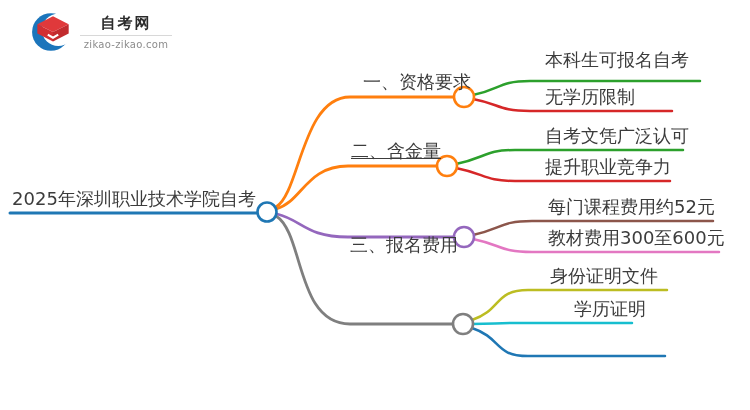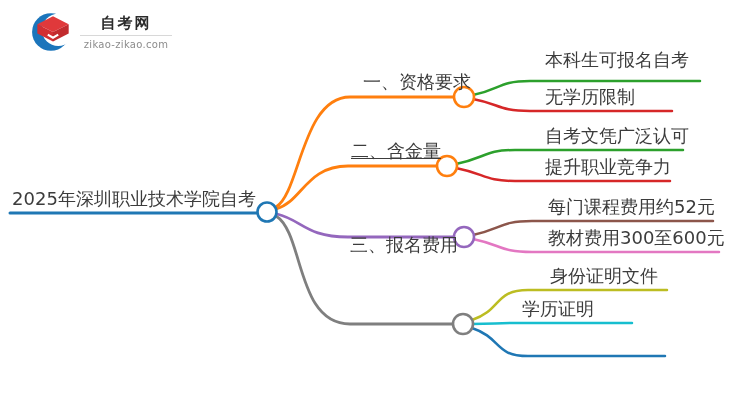--- a/index.html
+++ b/index.html
@@ -71,14 +71,14 @@
   <div class="mm-label branch-label" style="left:271px;top:139px;width:170px;text-decoration:underline;">二、含金量</div>
   <div class="mm-label branch-label" style="left:288px;top:210px;width:170px;margin-top:23px;">三、报名费用</div>
 
   <div class="mm-label" style="left:545px;top:48px;">本科生可报名自考</div>
   <div class="mm-label" style="left:545px;top:124px;">自考文凭广泛认可</div>
   <div class="mm-label" style="left:545px;top:85px;">无学历限制</div>
   <div class="mm-label" style="left:545px;top:155px;">提升职业竞争力</div>
   <div class="mm-label" style="left:548px;top:195px;">每门课程费用约52元</div>
   <div class="mm-label" style="left:548px;top:226px;">教材费用300至600元</div>
   <div class="mm-label" style="left:550px;top:264px;">身份证明文件</div>
-  <div class="mm-label" style="left:522px;top:297px;">学历证明</div>
+  <div class="mm-label" style="left:574px;top:297px;">学历证明</div>
 </div>
 
 </body></html>

